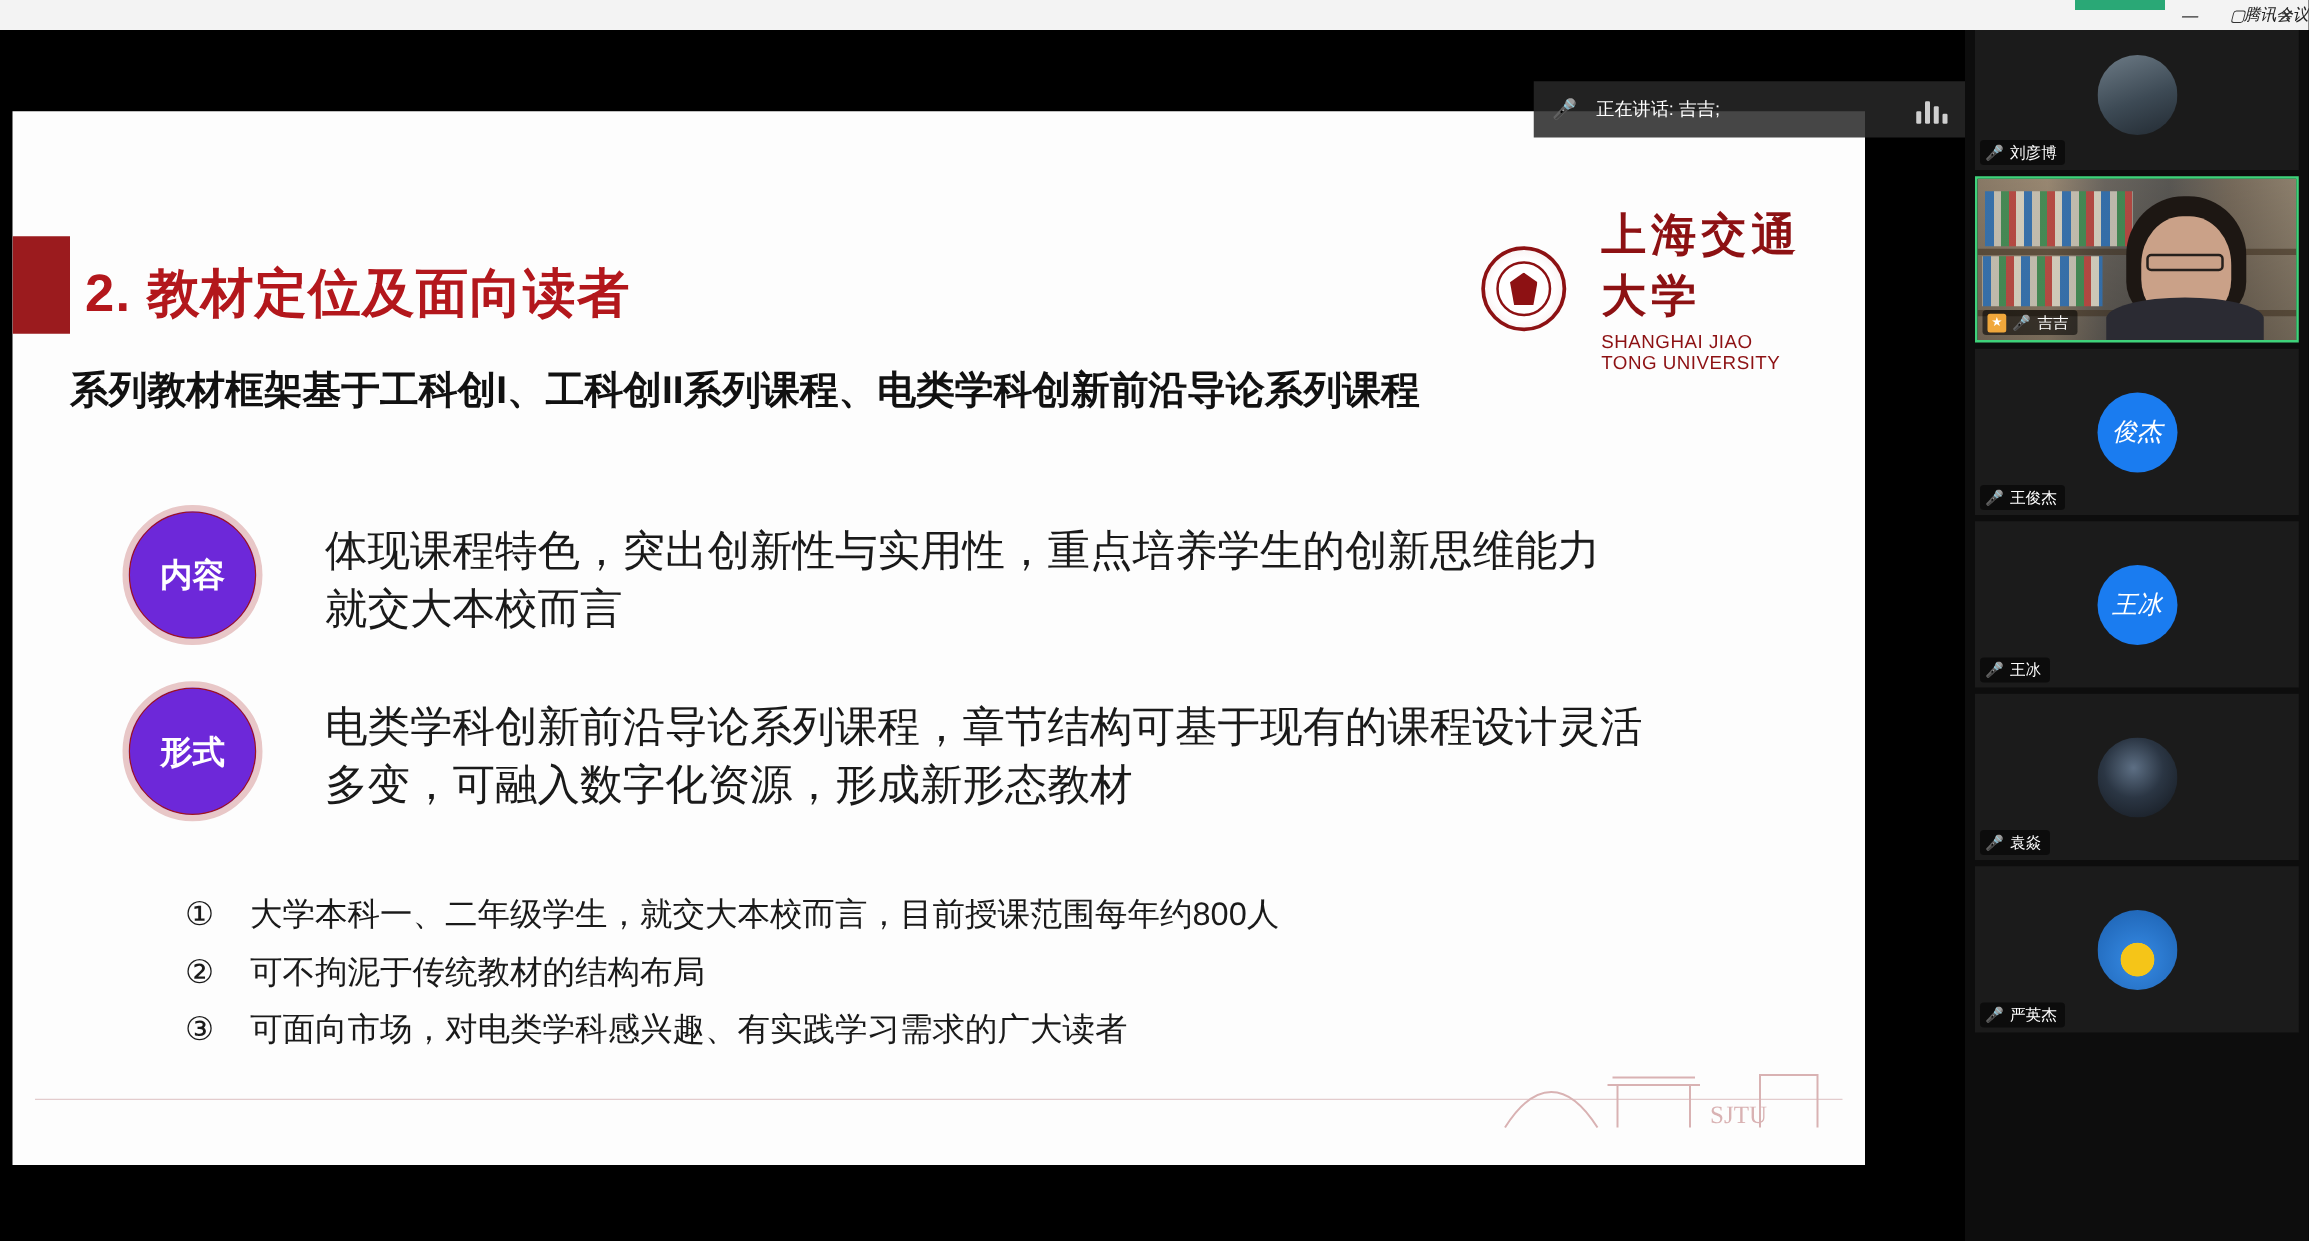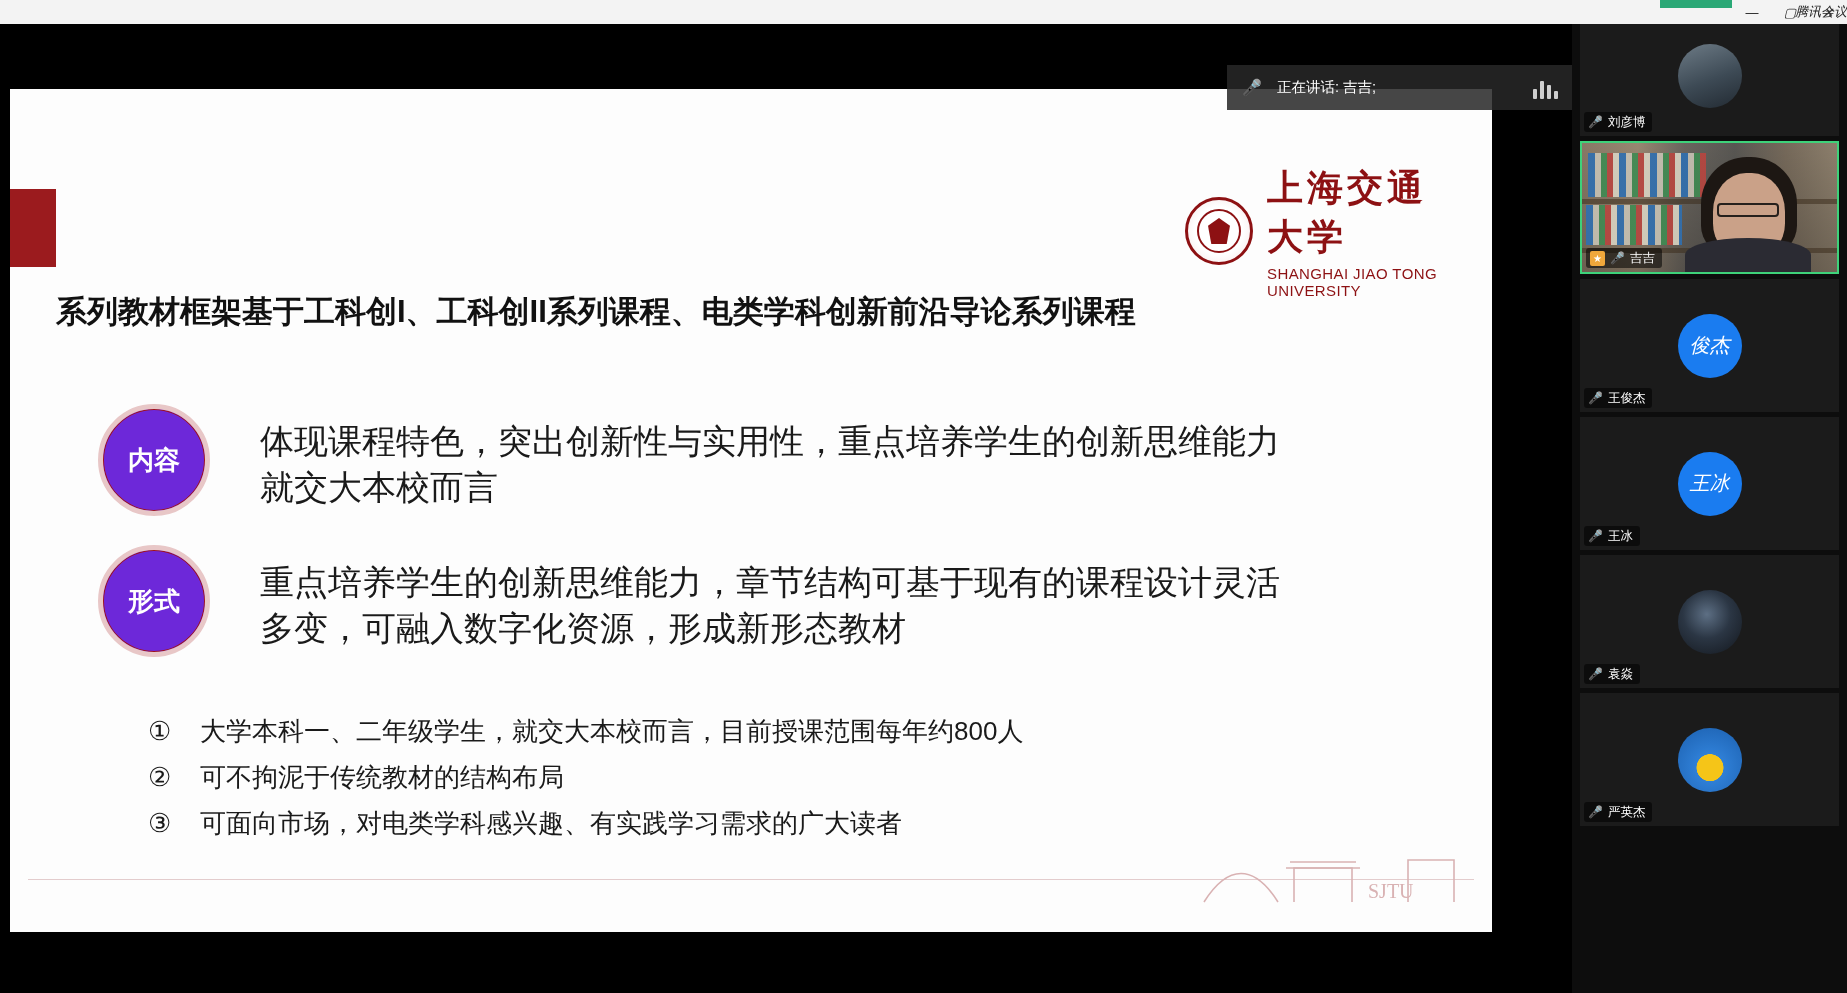--- a/index.html
+++ b/index.html
@@ -38,21 +38,21 @@
   }
   .slide-accent {
     position: absolute; left: 0; top: 100px; width: 46px; height: 78px; background: #9b1b1e;
   }
   .slide-title {
     position: absolute; left: 58px; top: 118px;
     font-size: 42px; font-weight: bold; color: #b3171c; letter-spacing: 1px;
   }
   .sjtu-logo {
     position: absolute; right: 45px; top: 105px; width: 262px; height: 74px;
-    display: flex; align-items: center; gap: 14px;
+    display: flex; align-items: center; gap: 28px;
   }
   .sjtu-seal {
     width: 68px; height: 68px; border-radius: 50%;
     border: 3px solid #8d1113; position: relative; flex: none;
     background: radial-gradient(circle at 50% 50%, #fff 55%, #f3e2e2 100%);
   }
   .sjtu-seal::after {
     content: ""; position: absolute; left: 9px; top: 9px; right: 9px; bottom: 9px;
     border: 2px solid #8d1113; border-radius: 50%;
   }
@@ -190,20 +190,21 @@
       <div class="btn">—</div>
       <div class="btn">▢</div>
       <div class="btn close">✕</div>
     </div>
   </div>
 
   <div class="stage">
 
     <div class="slide">
       <div class="slide-accent"></div>
+      <div class="slide-title">2. 教材定位及面向读者</div>
 
       <div class="sjtu-logo">
         <div class="sjtu-seal">
             <div class="seal-core"></div>
           </div>
         <div class="sjtu-names">
           <div class="sjtu-cn">上海交通大学</div>
           <div class="sjtu-en">SHANGHAI JIAO TONG UNIVERSITY</div>
         </div>
       </div>
@@ -214,21 +215,21 @@
         <div class="bubble">内容</div>
         <div class="row-text">
           <div class="row-line">体现课程特色，突出创新性与实用性，重点培养学生的创新思维能力</div>
           <div class="row-line">就交大本校而言</div>
         </div>
       </div>
 
       <div class="row" style="top:456px">
         <div class="bubble">形式</div>
         <div class="row-text">
-          <div class="row-line">重点培养学生的创新思维能力，章节结构可基于现有的课程设计灵活</div>
+          <div class="row-line">电类学科创新前沿导论系列课程，章节结构可基于现有的课程设计灵活</div>
           <div class="row-line">多变，可融入数字化资源，形成新形态教材</div>
         </div>
       </div>
 
       <div class="row" style="top:605px">
         <div class="row-text">
           <div class="row-item">
             <span class="num">①</span>
             <span>大学本科一、二年级学生，就交大本校而言，目前授课范围每年约800人</span>
           </div>

